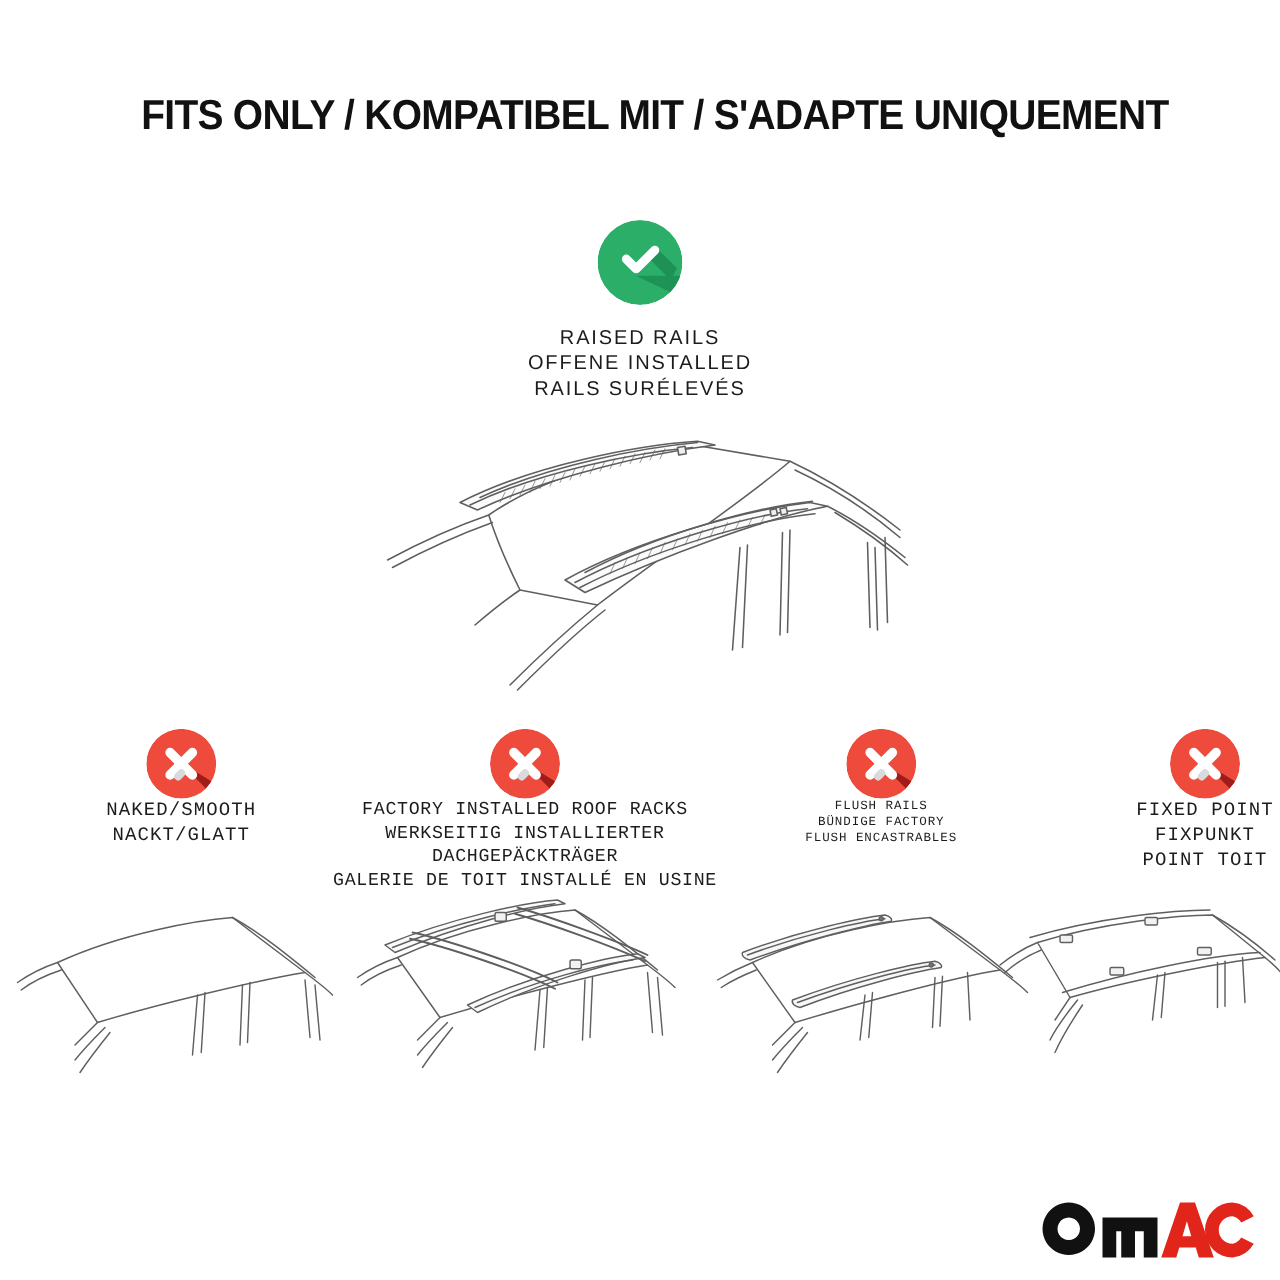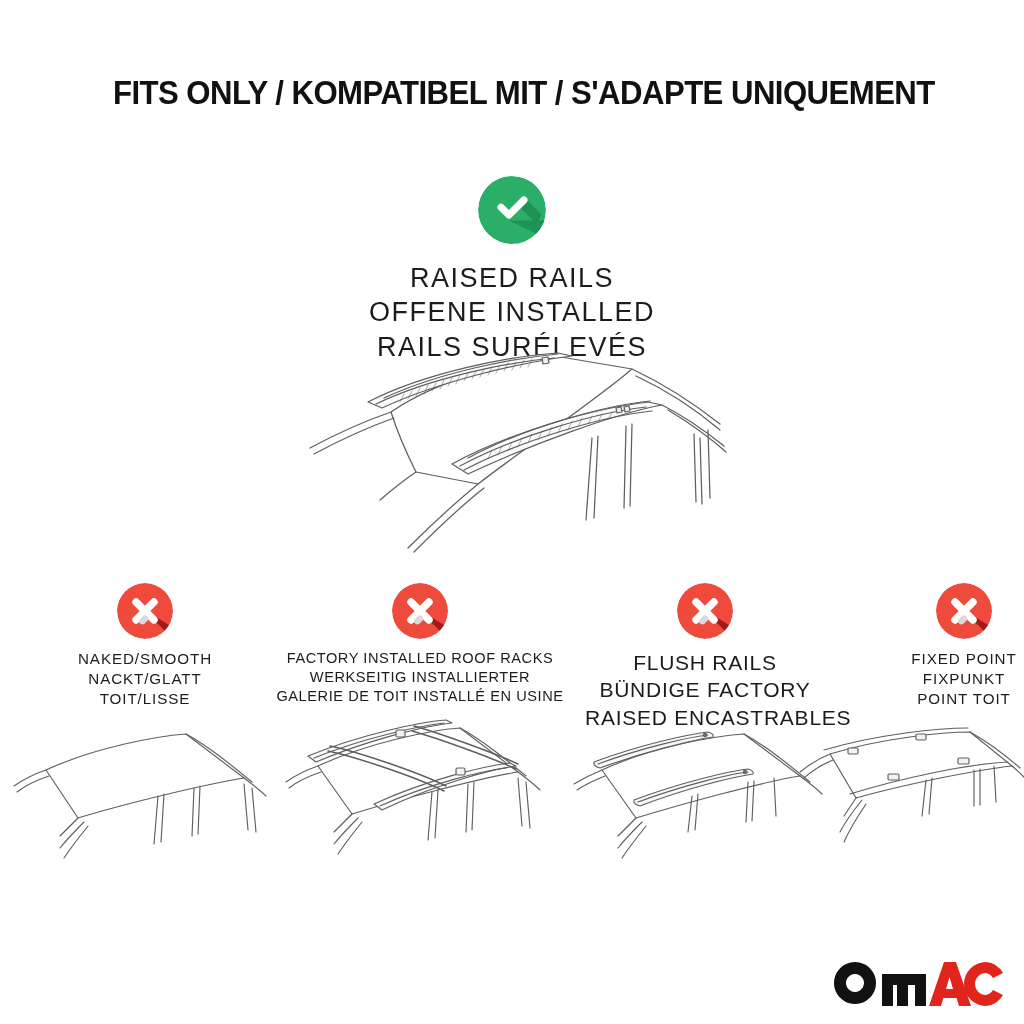--- a/index.html
+++ b/index.html
@@ -55,21 +55,21 @@
   #check-icon-wrap {
     width: 68px;
     height: 68px;
     margin: 0 auto;
   }
   #hero-labels {
     margin-top: 17px;
     line-height: 1.27;
   }
   #hero-labels .label-line {
-    font-size: 27px;
+    font-size: 16px;
     letter-spacing: 1.5px;
     color: #1c1c1c;
     white-space: nowrap;
   }
 
   #hero-art {
     position: absolute;
     left: 296px;
     top: 352px;
     width: 436px;
@@ -82,37 +82,37 @@
     position: absolute;
     top: 583px;
     text-align: center;
   }
   .col .x-icon-wrap {
     width: 56px;
     height: 56px;
     margin: 0 auto;
   }
   .col .col-labels {
-    margin-top: 10px;
     line-height: 1.3;
+    font-family: Liberation Mono, monospace;
   }
   .col .label-line {
     font-size: 15.2px;
     letter-spacing: 0.9px;
     color: #1c1c1c;
     white-space: nowrap;
   }
 
   #col-0 { left: 25px;  width: 240px; }
   #col-1 { left: 265px; width: 310px; }
   #col-2 { left: 585px; width: 240px; }
   #col-3 { left: 876px; width: 176px; }
 
   #col-1 .label-line { font-size: 14.6px; letter-spacing: 0.55px; text-align: center; }
-  #col-2 .label-line { font-size: 21px; letter-spacing: 0.75px; }
+  #col-2 .label-line { font-size: 10px; letter-spacing: 0.75px; }
 
   .col-art {
     position: absolute;
     bottom: 0;
   }
   .col-art svg { display: block; width: 100%; height: 100%; }
 
   #art-0 { left: 8px;   top: 726px; width: 262px; height: 184px; }
   #art-1 { left: 278px; top: 718px; width: 278px; height: 192px; }
   #art-2 { left: 572px; top: 726px; width: 266px; height: 184px; }
@@ -242,21 +242,20 @@
       <g fill="#FFFFFF">
         <rect x="24.2" y="11.6" width="7.6" height="32.8" rx="3.8" transform="rotate(45 28 28)"></rect>
         <rect x="24.2" y="11.6" width="7.6" height="32.8" rx="3.8" transform="rotate(-45 28 28)"></rect>
       </g>
       <rect x="30.2" y="30.2" width="6.4" height="10" rx="3.2" transform="rotate(45 28 28)" fill="#D8DADB"></rect>
     </svg>
   </div>
   <div class="col-labels">
     <div class="label-line">NAKED/SMOOTH</div>
     <div class="label-line">NACKT/GLATT</div>
-    <div class="label-line">TOIT/LISSE</div>
   </div>
 </div>
 
 <div class="col-art" id="art-0">
   <svg viewBox="0 0 262 184" xmlns="http://www.w3.org/2000/svg">
     <g fill="none" stroke="#5f5f5f" stroke-width="1.15" stroke-linecap="round" stroke-linejoin="round">
       <path d="M38 44 C90 20 152 10 178 8 L236 52 C198 58 116 78 70 92 Z" fill="#ffffff"></path>
       <path d="M38 44 C26 48 16 53 6 60"></path>
       <path d="M41 50 C29 54 18 59 9 66"></path>
       <path d="M70 92 C64 98 58 104 52 110"></path>
@@ -282,20 +281,21 @@
       <g fill="#FFFFFF">
         <rect x="24.2" y="11.6" width="7.6" height="32.8" rx="3.8" transform="rotate(45 28 28)"></rect>
         <rect x="24.2" y="11.6" width="7.6" height="32.8" rx="3.8" transform="rotate(-45 28 28)"></rect>
       </g>
       <rect x="30.2" y="30.2" width="6.4" height="10" rx="3.2" transform="rotate(45 28 28)" fill="#D8DADB"></rect>
     </svg>
   </div>
   <div class="col-labels">
     <div class="label-line">FACTORY INSTALLED ROOF RACKS</div>
     <div class="label-line">WERKSEITIG INSTALLIERTER</div>
+    <div class="label-line">DACHGEPÄCKTRÄGER</div>
     <div class="label-line">GALERIE DE TOIT INSTALLÉ EN USINE</div>
   </div>
 </div>
 
 <div class="col-art" id="art-1">
   <svg viewBox="0 0 278 192" xmlns="http://www.w3.org/2000/svg">
     <g fill="none" stroke="#5f5f5f" stroke-width="1.15" stroke-linecap="round" stroke-linejoin="round">
       <path d="M40 48 C92 24 154 12 182 10 L240 54 C202 60 120 82 74 96 Z" fill="#ffffff"></path>
       <path d="M40 48 C28 52 18 57 8 64"></path>
       <path d="M43 54 C31 58 20 63 11 70"></path>
@@ -337,21 +337,21 @@
       <g fill="#FFFFFF">
         <rect x="24.2" y="11.6" width="7.6" height="32.8" rx="3.8" transform="rotate(45 28 28)"></rect>
         <rect x="24.2" y="11.6" width="7.6" height="32.8" rx="3.8" transform="rotate(-45 28 28)"></rect>
       </g>
       <rect x="30.2" y="30.2" width="6.4" height="10" rx="3.2" transform="rotate(45 28 28)" fill="#D8DADB"></rect>
     </svg>
   </div>
   <div class="col-labels">
     <div class="label-line">FLUSH RAILS</div>
     <div class="label-line">BÜNDIGE FACTORY</div>
-    <div class="label-line">RAISED ENCASTRABLES</div>
+    <div class="label-line">FLUSH ENCASTRABLES</div>
   </div>
 </div>
 
 <div class="col-art" id="art-2">
   <svg viewBox="0 0 266 184" xmlns="http://www.w3.org/2000/svg">
     <g fill="none" stroke="#5f5f5f" stroke-width="1.15" stroke-linecap="round" stroke-linejoin="round">
       <path d="M30 44 C82 20 144 10 172 8 L228 50 C190 56 110 78 64 92 Z" fill="#ffffff"></path>
       <path d="M30 44 C20 48 12 52 2 58"></path>
       <path d="M33 50 C23 54 14 58 5 64"></path>
       <path d="M64 92 C58 98 52 104 46 110"></path>

